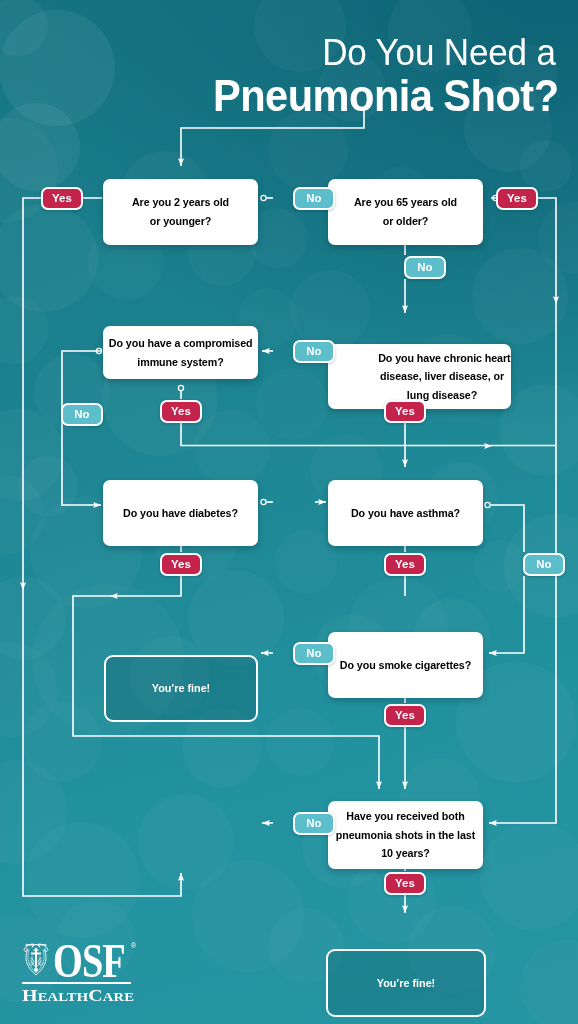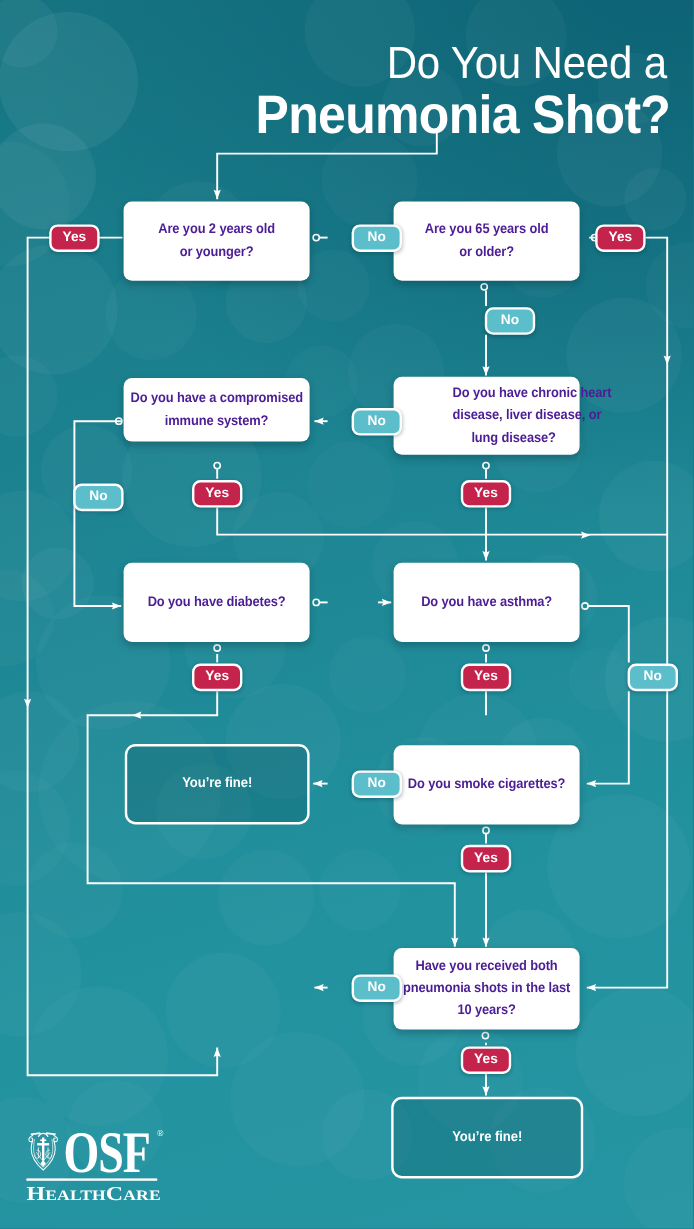--- a/index.html
+++ b/index.html
@@ -15,24 +15,24 @@
   #bg{z-index:0;}
   #lines{z-index:2;}
   #nodeLayer{position:absolute;left:0;top:0;width:578px;height:1024px;z-index:3;}
 
   .node{position:absolute;box-sizing:border-box;display:flex;align-items:center;
         justify-content:center;text-align:center;}
   .node .txt{font-size:11.6px;line-height:1.60;font-weight:700;letter-spacing:-0.1px;
              transform:scaleX(0.925);width:100%;}
   .node.ghost .txt{font-size:11.75px;letter-spacing:-0.05px;}
   .node .txt > div{white-space:nowrap;}
-  .node.white{background:#ffffff;border-radius:7px;color:#4c1d95;
-              box-shadow:0 3px 6px rgba(0,35,45,0.26);}
+  .node.white{background:#ffffff;border-radius:7px;color:#000000;
+              box-shadow:0 3px 6px rgba(0,35,45,0.26);margin-top:11px;}
   .node.ghost{background:rgba(0,45,58,0.17);border:2.4px solid #ffffff;
-              border-radius:9px;color:#ffffff;}
+              border-radius:9px;color:#ffffff;margin-top:35px;}
 
   .badge{position:absolute;box-sizing:border-box;display:flex;align-items:center;
          justify-content:center;border-radius:7px;border:2px solid #ffffff;
          color:#ffffff;font-size:11.4px;font-weight:700;letter-spacing:0.1px;
          box-shadow:0 1px 3px rgba(0,40,50,0.25);}
   .badge.yes{background:#c4234c;}
   .badge.no{background:#5cbecb;margin-left:20px;}
 
   #title{position:absolute;right:0px;top:0px;width:578px;text-align:right;color:#ffffff;
          line-height:1;}
@@ -214,21 +214,21 @@
           <div>Are you 65 years old</div>
           <div>or older?</div>
         </div>
       </div>
       <div class="node white" style="left: 103px; top: 315px; width: 155px; height: 53px;">
         <div class="txt">
           <div>Do you have a compromised</div>
           <div>immune system?</div>
         </div>
       </div>
-      <div class="node white" style="left: 328px; top: 314px; width: 155px; height: 65px; padding-left: 45px;">
+      <div class="node white" style="left: 328px; top: 333px; width: 183px; height: 65px; padding-left: 45px;">
         <div class="txt">
           <div>Do you have chronic heart</div>
           <div>disease, liver disease, or</div>
           <div>lung disease?</div>
         </div>
       </div>
       <div class="node white" style="left: 103px; top: 469px; width: 155px; height: 66px; justify-content: flex-end;">
         <div class="txt">
           <div>Do you have diabetes?</div>
         </div>

